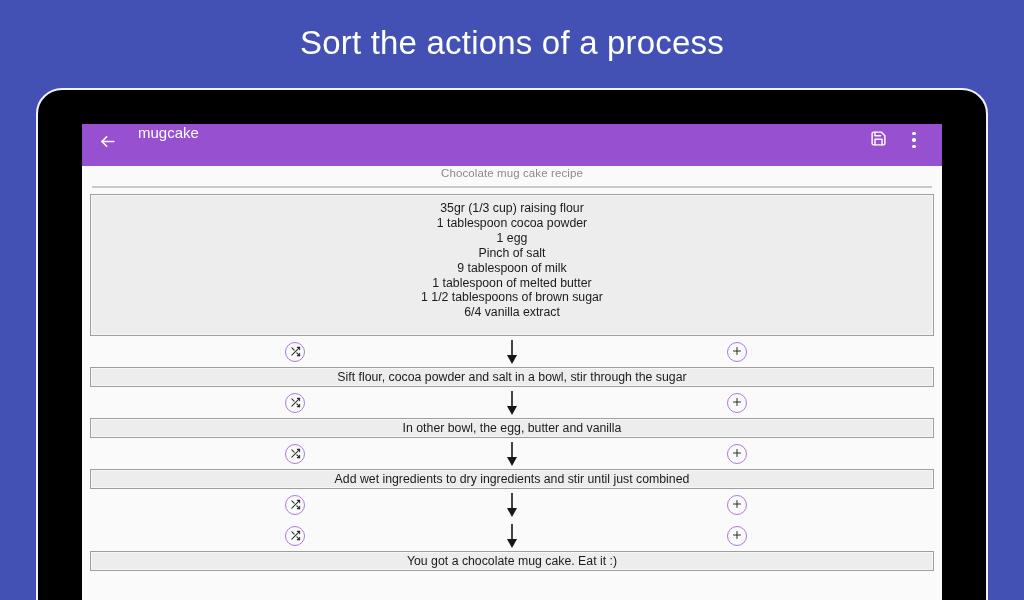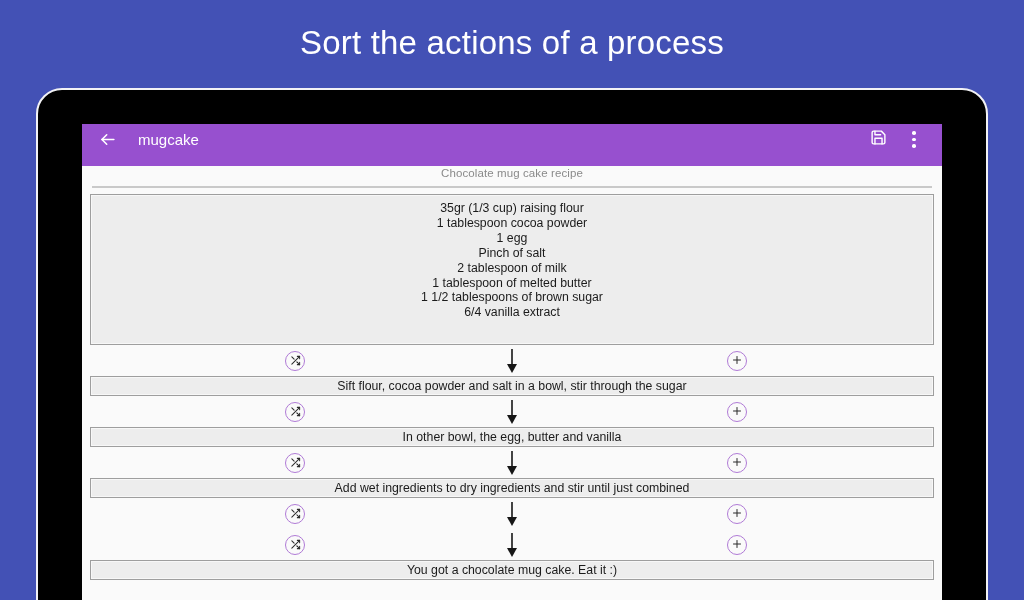--- a/index.html
+++ b/index.html
@@ -48,21 +48,21 @@
     position: relative;
     overflow: hidden;
   }
 
   
   .appbar {
     height: 42px;
     background: #9b4dca;
     background: #9750cf;
     display: flex;
-    align-items: center;
+    align-items: flex-start;
     padding: 0 12px 11px 8px;
     position: relative;
     z-index: 5;
   }
   .appbar-back {
     width: 34px; height: 34px;
     display: flex; align-items: center; justify-content: center;
     flex: 0 0 auto;
   }
   .appbar-back svg { display: block; }
@@ -104,21 +104,21 @@
     margin: 0 2px 6px 2px;
   }
 
   
   .box {
     border: 1px solid #9e9e9e;
     background: #ededed;
     box-shadow: inset 0 0 0 1px #f7f7f7;
   }
   .ingredients-box {
-    padding: 6px 10px 24px 10px;
+    padding: 6px 10px 15px 10px;
     text-align: center;
   }
   .ing-line {
     font-size: 12.3px;
     color: #1b1b1b;
     line-height: 14.9px;
     white-space: nowrap;
   }
 
   .step-box {
@@ -202,21 +202,21 @@
     <div class="content">
 
       <div class="recipe-title">Chocolate mug cake recipe</div>
       <div class="title-divider"></div>
 
       <div class="box ingredients-box">
         <div class="ing-line">35gr (1/3 cup) raising flour</div>
         <div class="ing-line">1 tablespoon cocoa powder</div>
         <div class="ing-line">1 egg</div>
         <div class="ing-line">Pinch of salt</div>
-        <div class="ing-line">2 tablespoon of milk</div>
+        <div class="ing-line">9 tablespoon of milk</div>
         <div class="ing-line">1 tablespoon of melted butter</div>
         <div class="ing-line">1 1/2 tablespoons of brown sugar</div>
         <div class="ing-line">6/4 vanilla extract</div>
       </div>
 
       <div class="connector">
         <div class="conn-icon shuffle">
           <span>
             <svg width="11" height="11" viewBox="0 0 24 24" fill="none" stroke="#2a2a2a" stroke-width="2.2" stroke-linecap="round" stroke-linejoin="round">
               <polyline points="16 3 21 3 21 8"></polyline>

